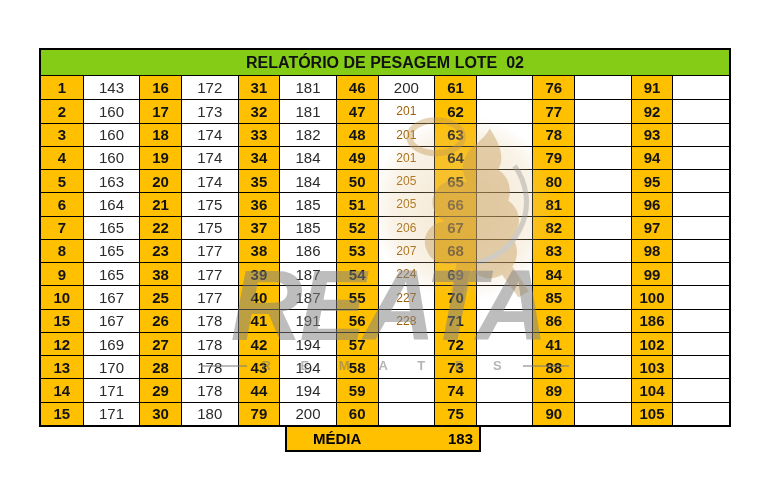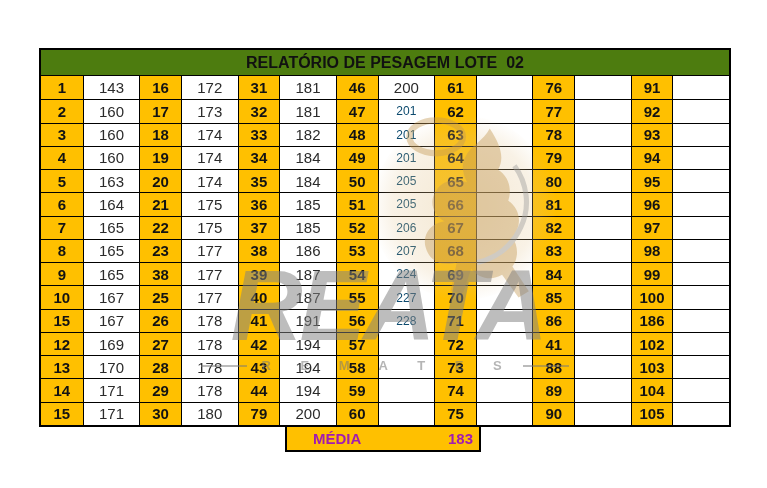--- a/index.html
+++ b/index.html
@@ -6,47 +6,47 @@
   #screen{
     position:relative;width:767px;height:488px;background:#ffffff;
     font-family:"Liberation Sans",sans-serif;overflow:hidden;
   }
   
   .report{
     position:absolute;left:39px;top:48px;width:692px;height:379px;
     border:2.5px solid #000;box-sizing:border-box;background:#fff;
   }
   .report-title{
-    height:26px;background:#4d7c0f;border-bottom:1.5px solid #000;
+    height:26px;background:#84cc16;border-bottom:1.5px solid #000;
     display:flex;align-items:center;justify-content:center;
     font-weight:bold;font-size:16px;color:#111;white-space:pre;
     box-sizing:border-box;
   }
   .grid{
     display:grid;
     grid-template-columns:repeat(7, 42fr 57fr);
     grid-template-rows:repeat(15, 1fr);
     height:calc(100% - 26px);
   }
   .cell{
     display:flex;align-items:center;justify-content:center;
     border-left:1px solid #000;border-top:1px solid #000;
     box-sizing:border-box;overflow:hidden;
   }
   .cell:nth-child(14n+1){border-left:none;}
   .cell:nth-child(-n+14){border-top:none;}
   .idx{background:#FFC000;font-weight:bold;font-size:15px;color:#131313;}
   .val{background:#ffffff;font-size:15px;color:#2b2b2b;}
-  .val.small{font-size:12px;color:#0c4a6e;}
+  .val.small{font-size:12px;color:#a16207;}
   
   .media-box{
     position:absolute;left:285px;top:425px;width:196px;height:27px;
     background:#FFC000;border:2.5px solid #000;box-sizing:border-box;
     display:flex;align-items:center;justify-content:space-between;
-    font-weight:bold;font-size:15px;color:#a21caf;
+    font-weight:bold;font-size:15px;color:#000000;
   }
   .media-box .lbl{margin-left:26px;}
   .media-box .num{margin-right:6px;}
   
   .wm{position:absolute;pointer-events:none;}
   .wm-circle{
     left:372px;top:116px;width:184px;height:184px;border-radius:50%;
     background:radial-gradient(circle,rgba(227,196,141,0.40) 0%,rgba(227,196,141,0.22) 55%,rgba(227,196,141,0) 72%);
   }
   .wm-figure{left:362px;top:102px;width:206px;height:218px;opacity:0.42;}

